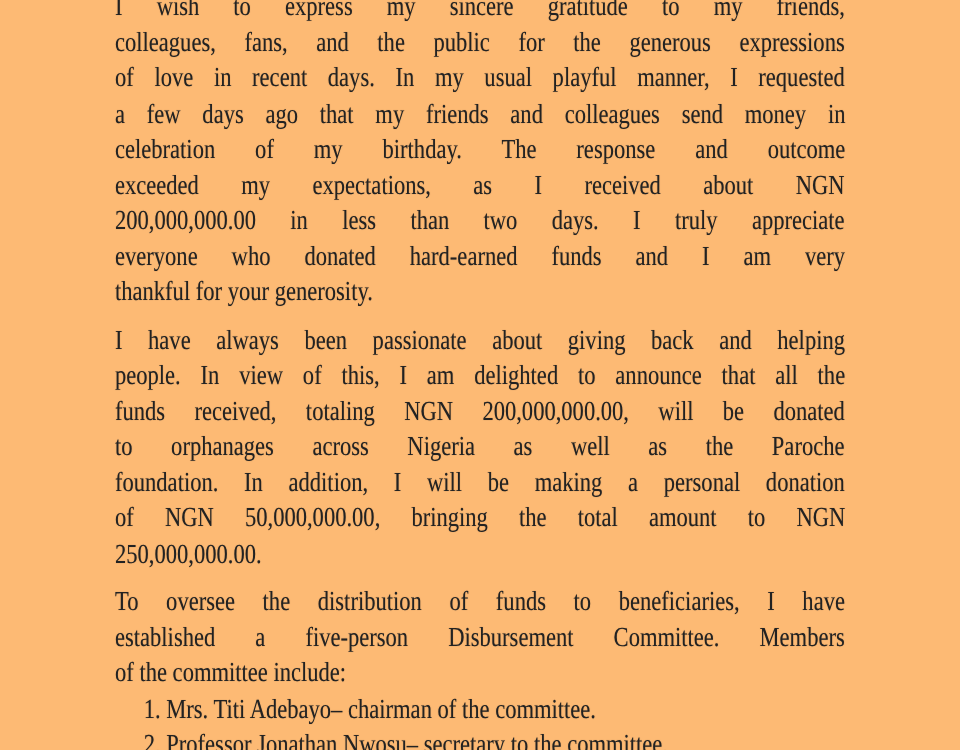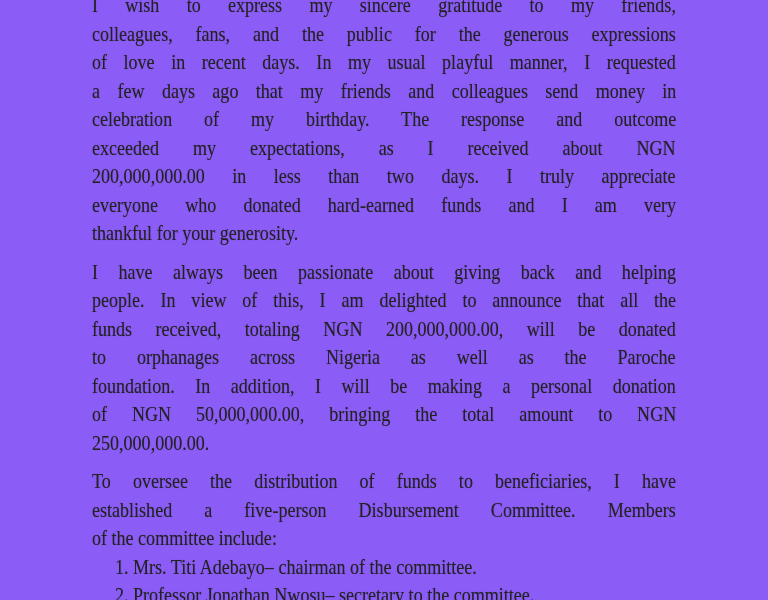--- a/index.html
+++ b/index.html
@@ -5,21 +5,21 @@
   html, body {
     margin: 0;
     padding: 0;
     background: #ffffff;
   }
   .page {
     position: relative;
     width: 768px;
     height: 600px;
     overflow: hidden;
-    background: #8b5cf6;
+    background: #fdba74;
   }
   .doc {
     position: absolute;
     left: 92px;
     top: -9px;
     width: 712px;
     transform: scaleX(0.8202);
     transform-origin: 0 0;
     font-family: "Liberation Serif", "DejaVu Serif", serif;
     font-size: 22px;

